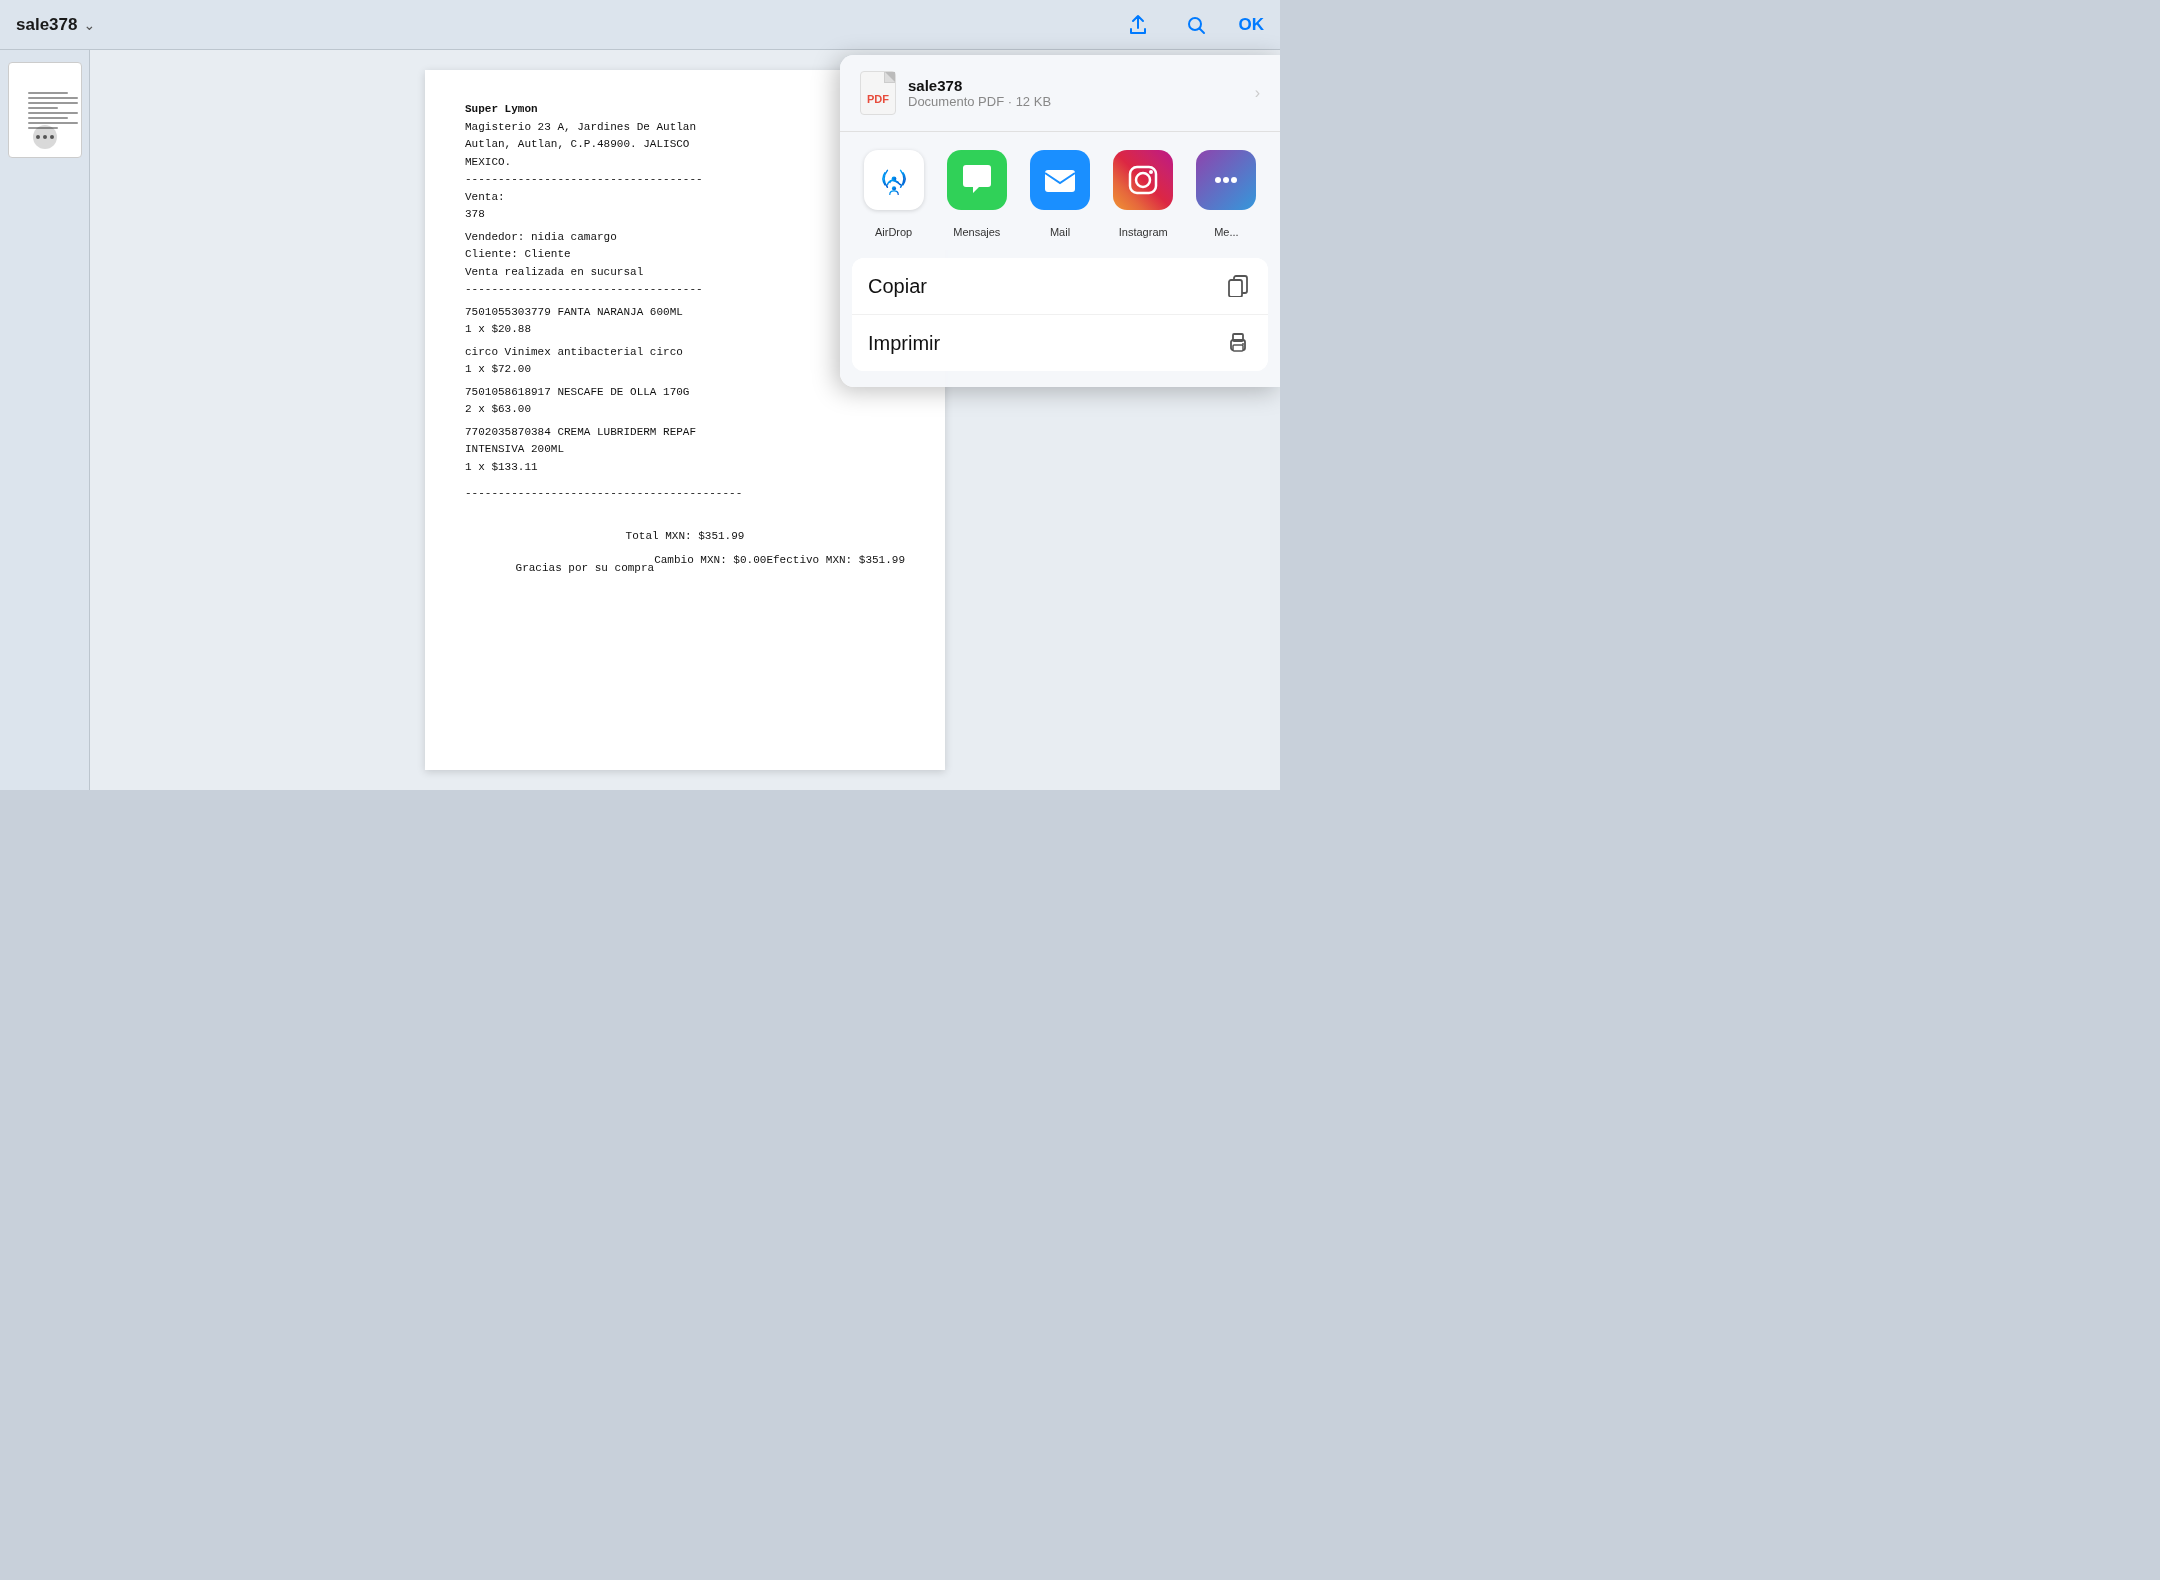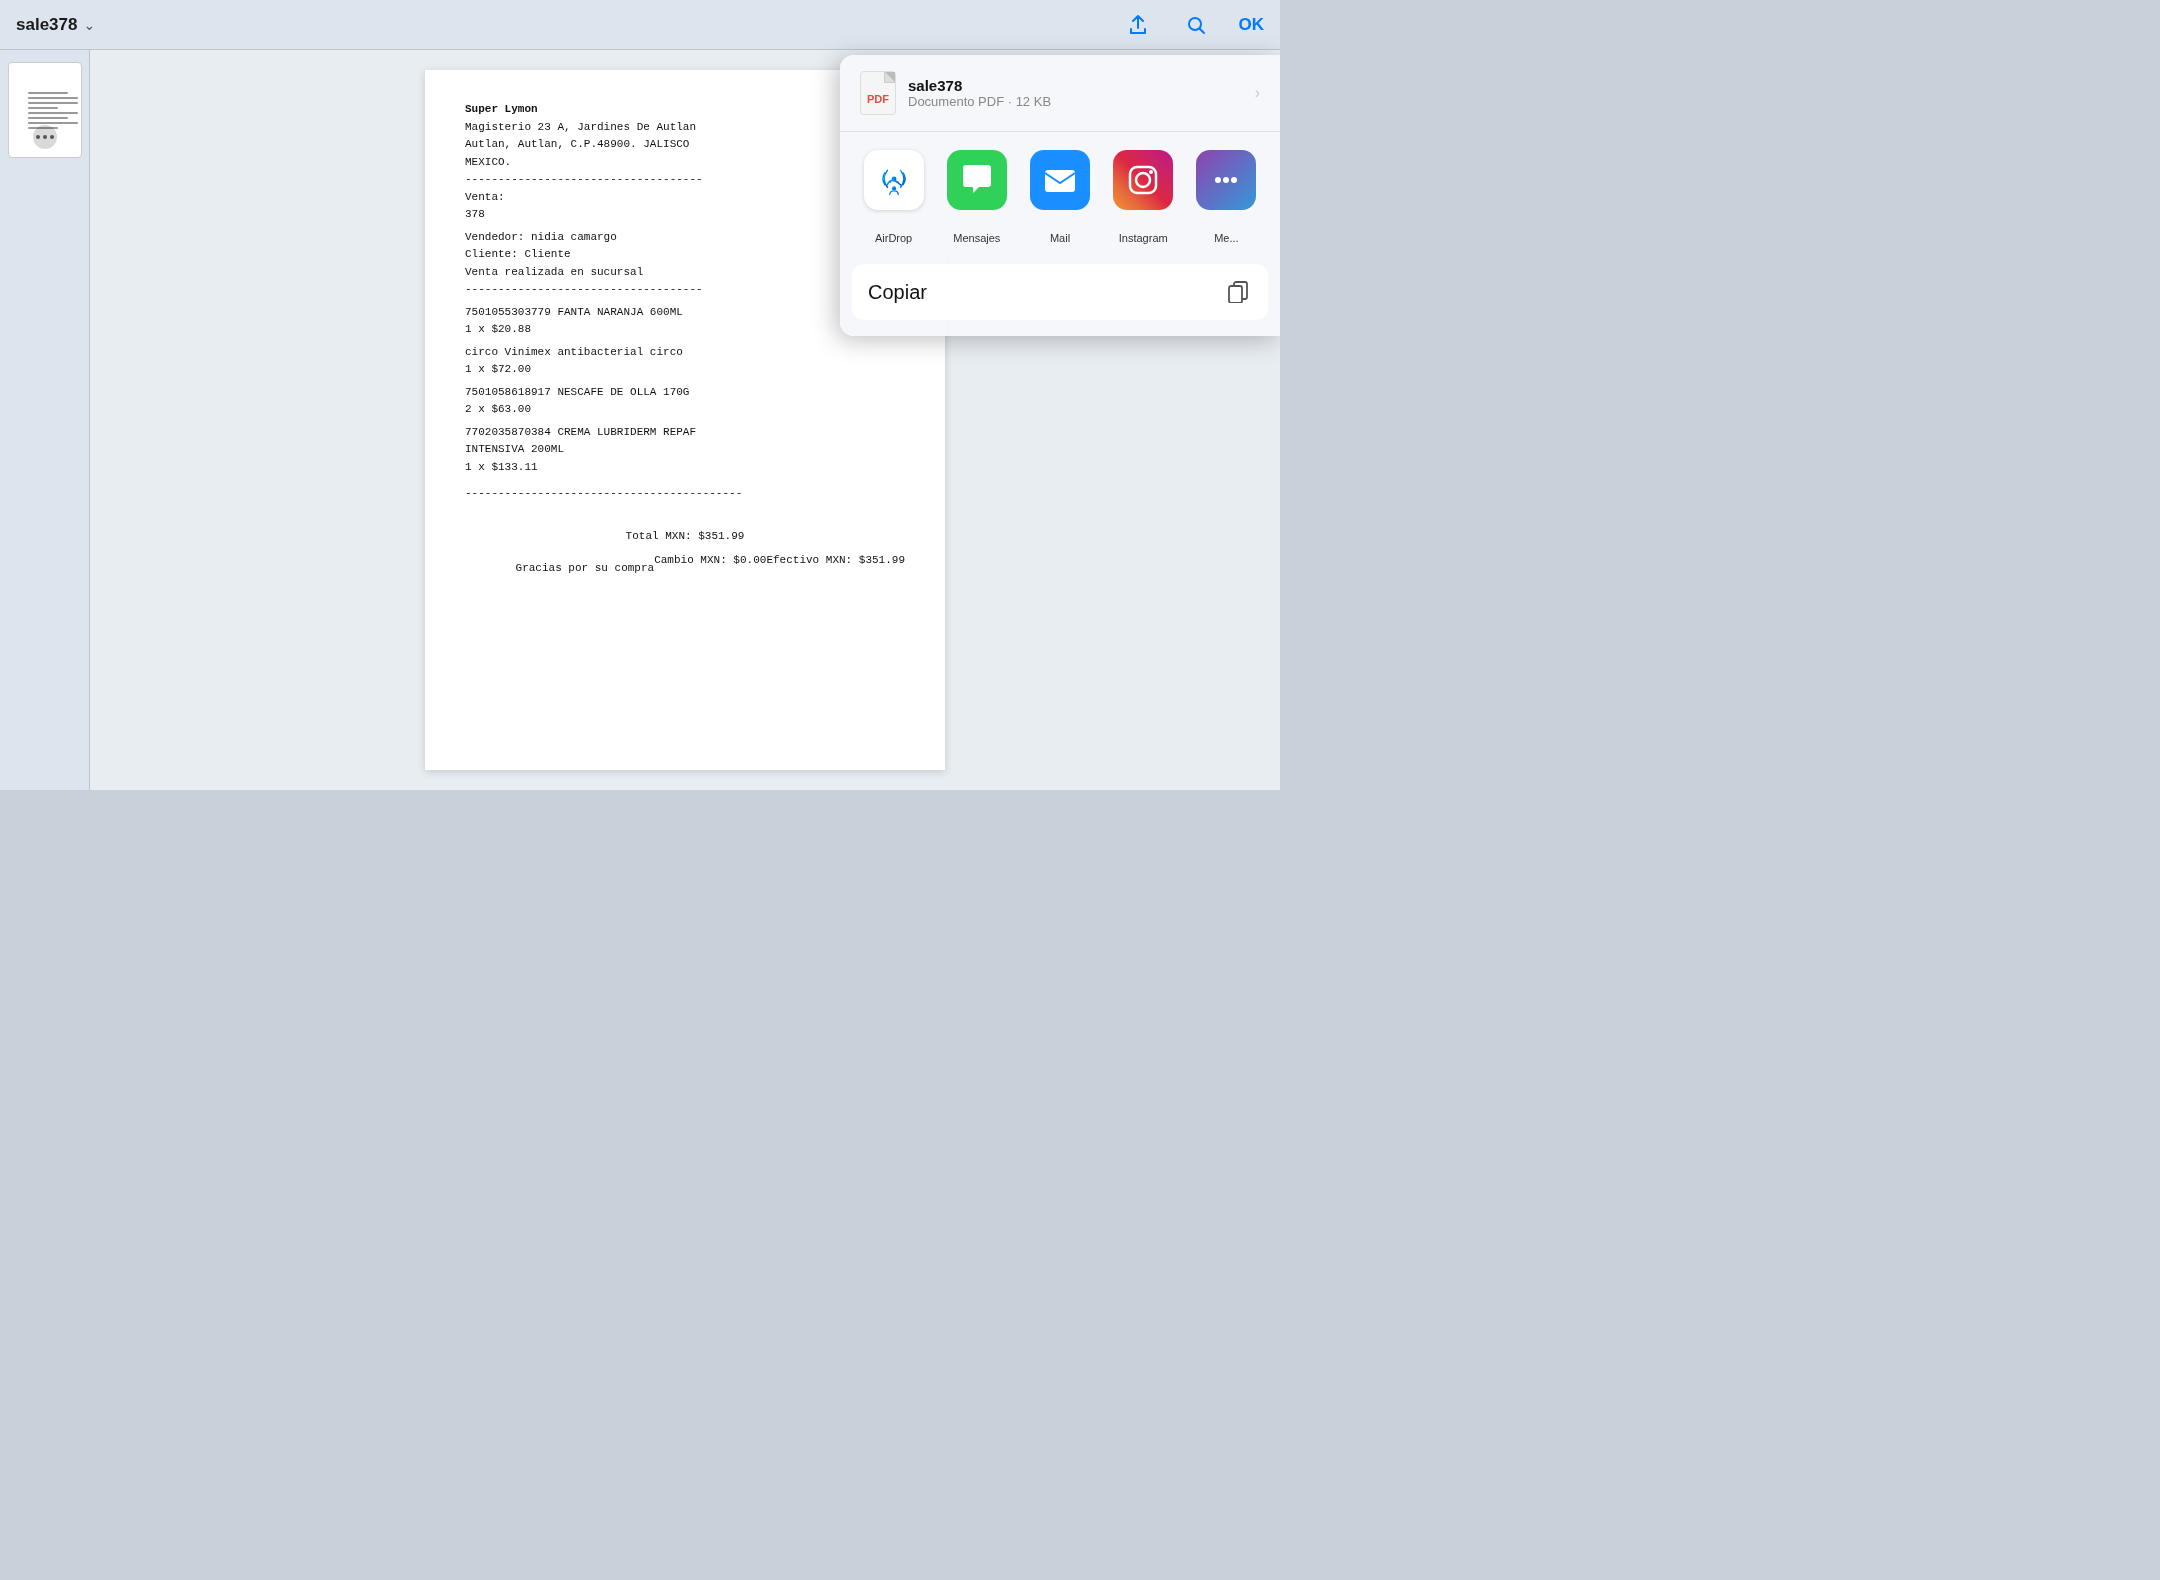--- a/index.html
+++ b/index.html
@@ -231,21 +231,21 @@
       display: flex;
       padding: 18px 16px 12px;
       gap: 8px;
       background: rgba(245, 247, 250, 0.97);
       overflow-x: hidden;
     }
     .app-item {
       display: flex;
       flex-direction: column;
       align-items: center;
-      gap: 22px;
+      gap: 16px;
       width: 80px;
       cursor: pointer;
     }
     .app-icon {
       width: 60px;
       height: 60px;
       border-radius: 14px;
       display: flex;
       align-items: center;
       justify-content: center;
@@ -481,20 +481,31 @@
     <div class="share-action-item">
       <span class="share-action-label">Copiar</span>
       <span class="share-action-icon">
         <svg width="22" height="22" viewBox="0 0 22 22" fill="none">
           <rect x="7" y="1" width="13" height="17" rx="2" stroke="#555" stroke-width="1.8"></rect>
           <rect x="2" y="5" width="13" height="17" rx="2" fill="white" stroke="#555" stroke-width="1.8"></rect>
         </svg>
       </span>
     </div>
 
+    <div class="share-action-item">
+      <span class="share-action-label">Imprimir</span>
+      <span class="share-action-icon">
+        <svg width="22" height="22" viewBox="0 0 22 22" fill="none">
+          <rect x="4" y="8" width="14" height="10" rx="2" stroke="#555" stroke-width="1.8"></rect>
+          <rect x="6" y="2" width="10" height="7" rx="1" stroke="#555" stroke-width="1.8"></rect>
+          <rect x="6" y="13" width="10" height="6" rx="1" fill="white" stroke="#555" stroke-width="1.5"></rect>
+          <circle cx="16" cy="12" r="1" fill="#555"></circle>
+        </svg>
+      </span>
+    </div>
 
 
 
   </div>
 
   <div class="share-bottom-space"></div>
 
 </div>
 
 </body></html>

